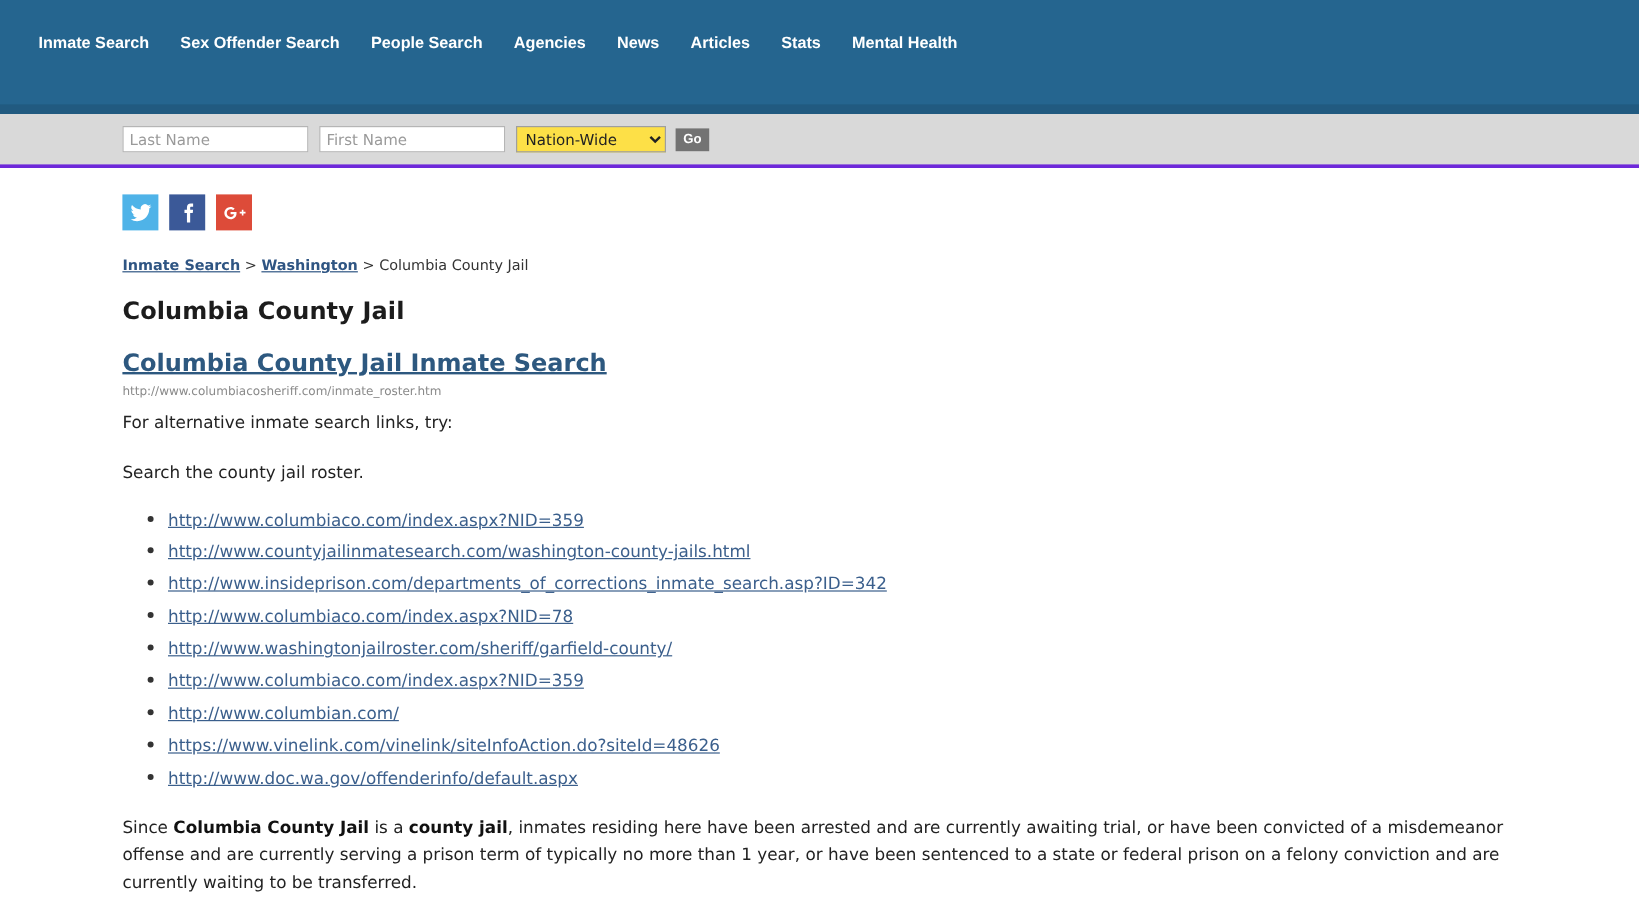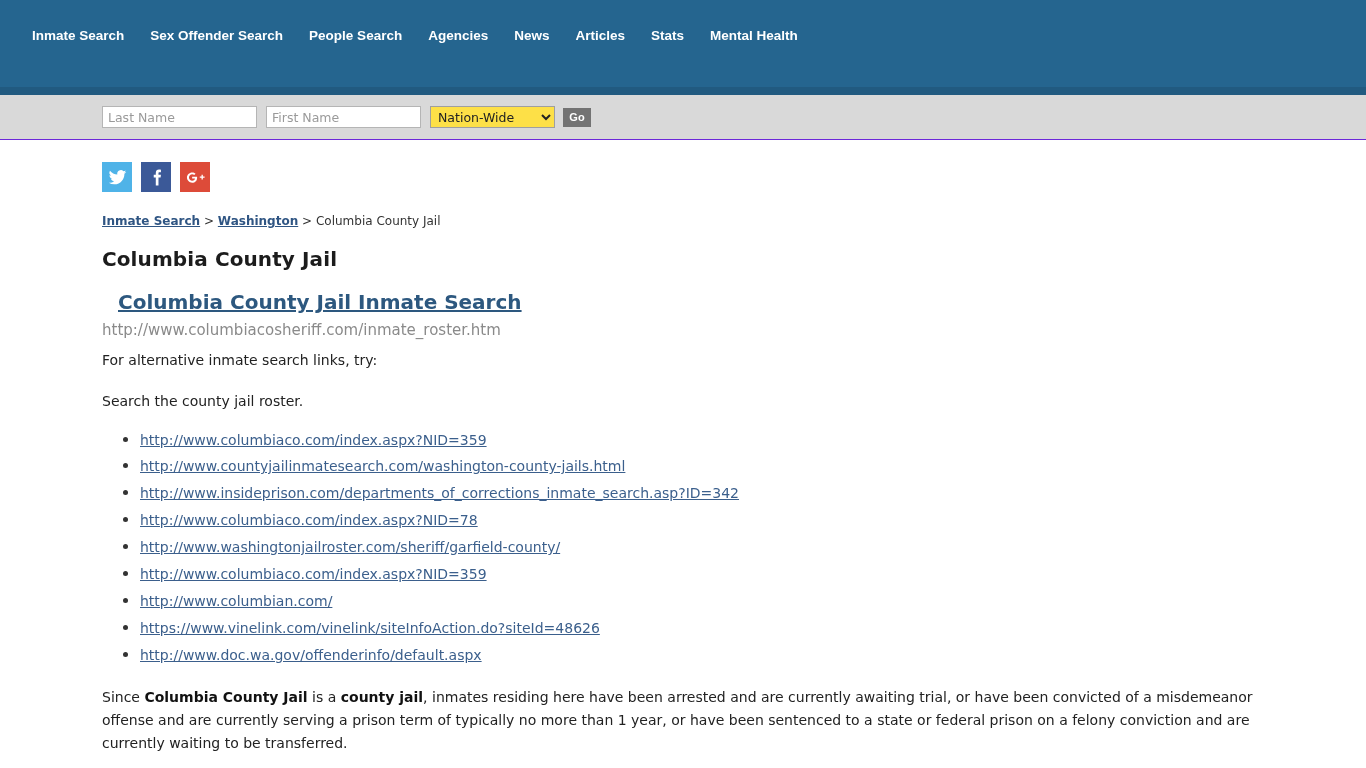--- a/index.html
+++ b/index.html
@@ -97,21 +97,21 @@
     white-space: nowrap;
     cursor: pointer;
   }
   .nav-item:last-child { margin-right: 0; }
 
   
   .search-bar {
     width: 100%;
     height: 45px;
     background: #d9d9d9;
-    border-bottom: 1px solid #6d28d9;
+    border-bottom: 3px solid #6d28d9;
     display: flex;
     align-items: center;
     padding-left: 102px;
   }
   .search-input {
     width: 155px;
     height: 22px;
     border: 1px solid #b5b5b5;
     background: #ffffff;
     font-family: "DejaVu Sans", sans-serif;
@@ -187,33 +187,33 @@
 
   h1.page-title {
     font-family: "DejaVu Sans", sans-serif;
     font-size: 20px;
     font-weight: bold;
     color: #1c1c1c;
     margin: 0 0 19px 0;
     letter-spacing: 0.1px;
   }
   h2.jail-search-link {
-    margin: 0 0 7px 16px;
+    margin: 0 0 7px 0;
     font-size: 20px;
     font-weight: bold;
     font-family: "DejaVu Sans", sans-serif;
   }
   h2.jail-search-link a {
     color: #2d587f;
     text-decoration: underline;
     cursor: pointer;
   }
   .source-url {
     font-family: "DejaVu Sans", sans-serif;
-    font-size: 15px;
+    font-size: 10px;
     color: #8a8a8a;
     margin: 0 0 11px 0;
   }
   p.body-text {
     font-family: "DejaVu Sans", sans-serif;
     font-size: 14px;
     color: #222222;
     margin: 0 0 14px 0;
     line-height: 1.52;
   }

